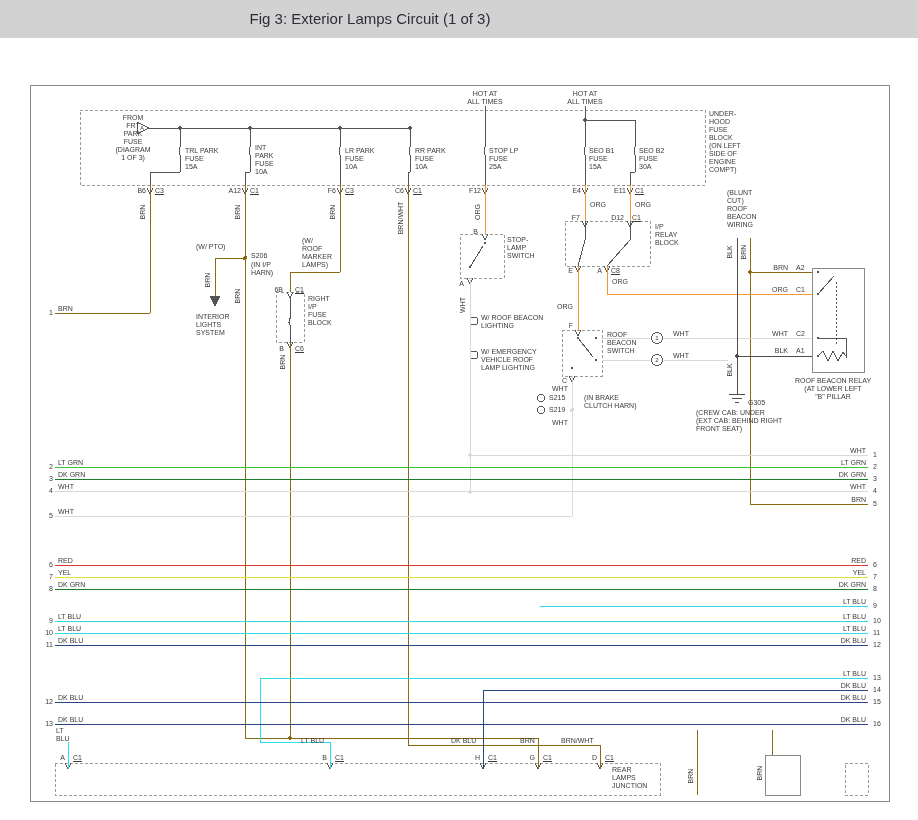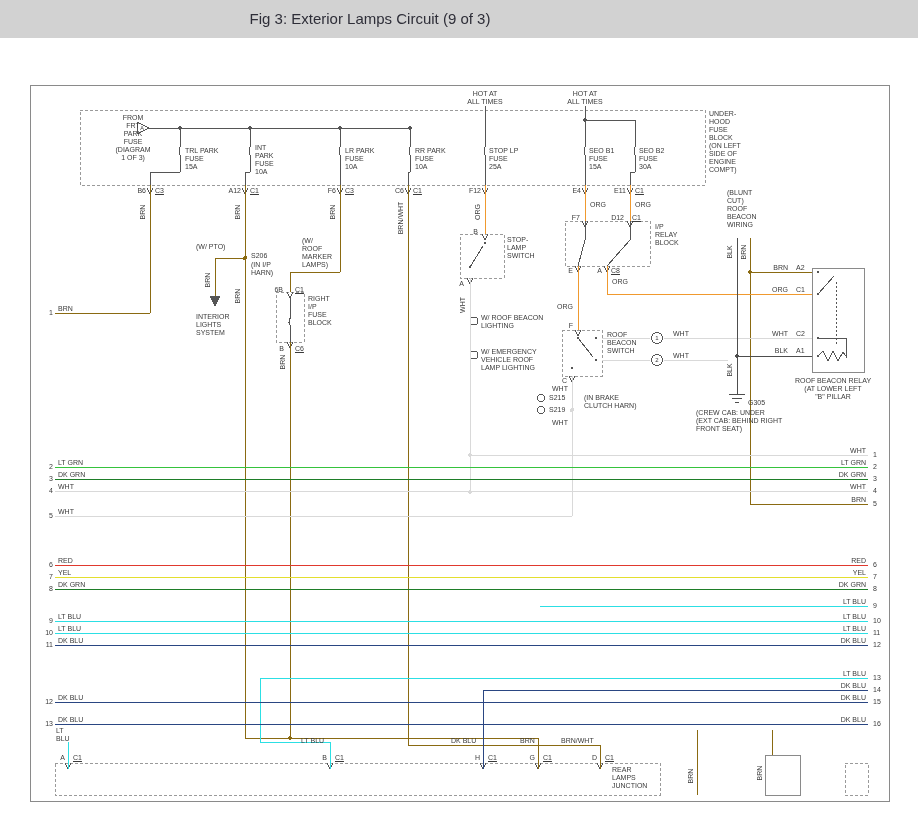--- a/index.html
+++ b/index.html
@@ -17,21 +17,21 @@
   .rot{transform:translate(-50%,-50%) rotate(-90deg);white-space:nowrap}
   .cc{transform:translate(-50%,-50%);font-size:6px;white-space:nowrap}
   .t5{font-size:5.5px}
 </style>
 </head>
 <body>
 
 <div id="screen">
 
   <div class="hdr">
-    <div class="hdr-title">Fig 3: Exterior Lamps Circuit (9 of 3)</div>
+    <div class="hdr-title">Fig 3: Exterior Lamps Circuit (1 of 3)</div>
   </div>
 
   <div class="svgwrap">
   <svg width="918" height="820" viewBox="0 0 918 820" shape-rendering="crispEdges">
 
     <rect x="30" y="85" width="859" height="716" fill="none" stroke="#8a8a8a"></rect>
 
     <g fill="none" stroke="#9a9a9a" stroke-dasharray="3,2">
       <rect x="80" y="110" width="625" height="75"></rect>
       <rect x="460" y="234" width="44" height="44"></rect>

